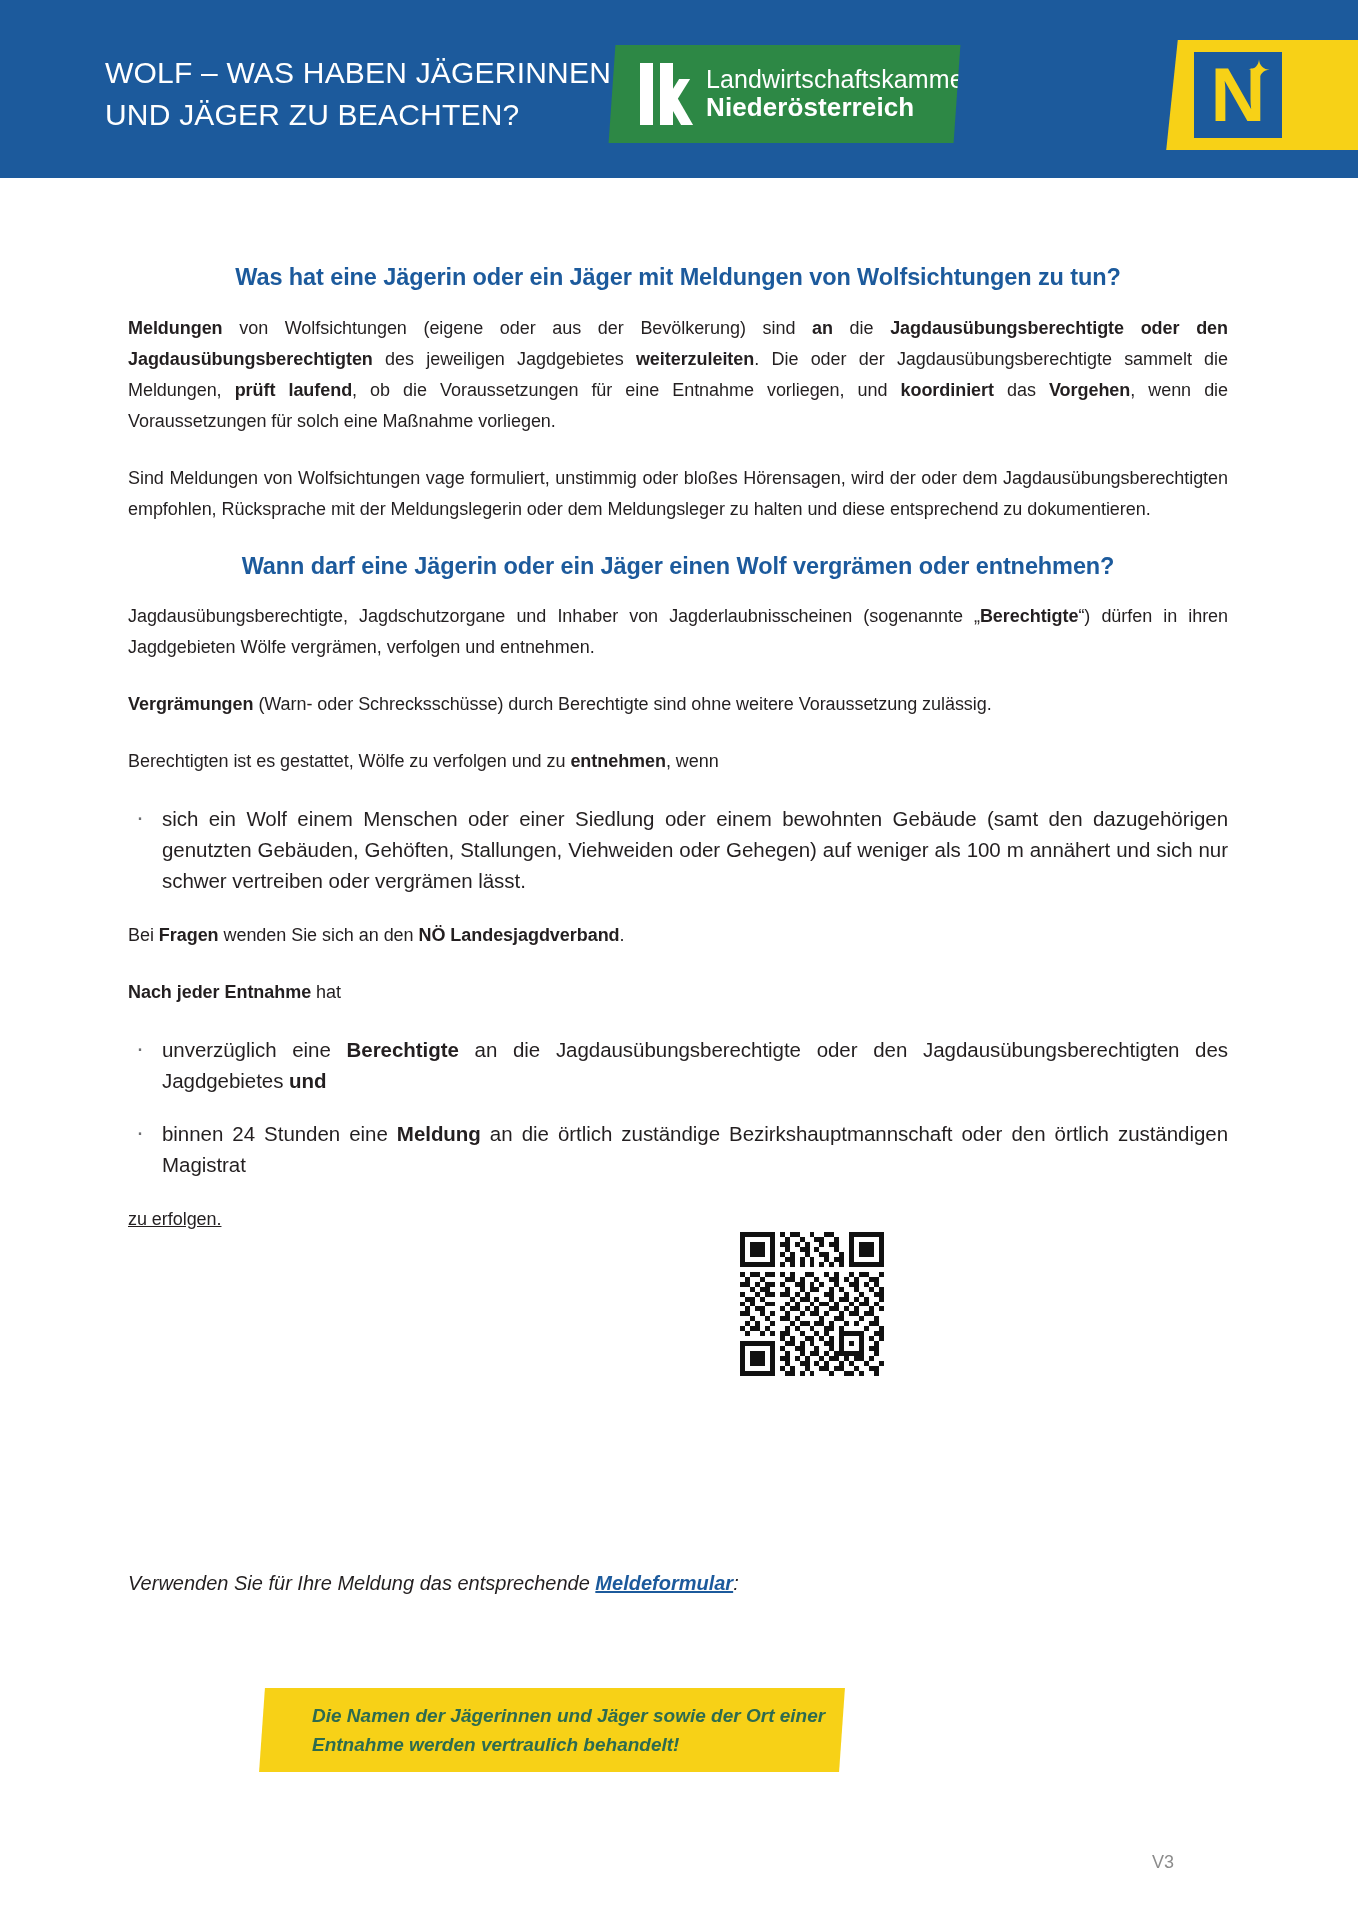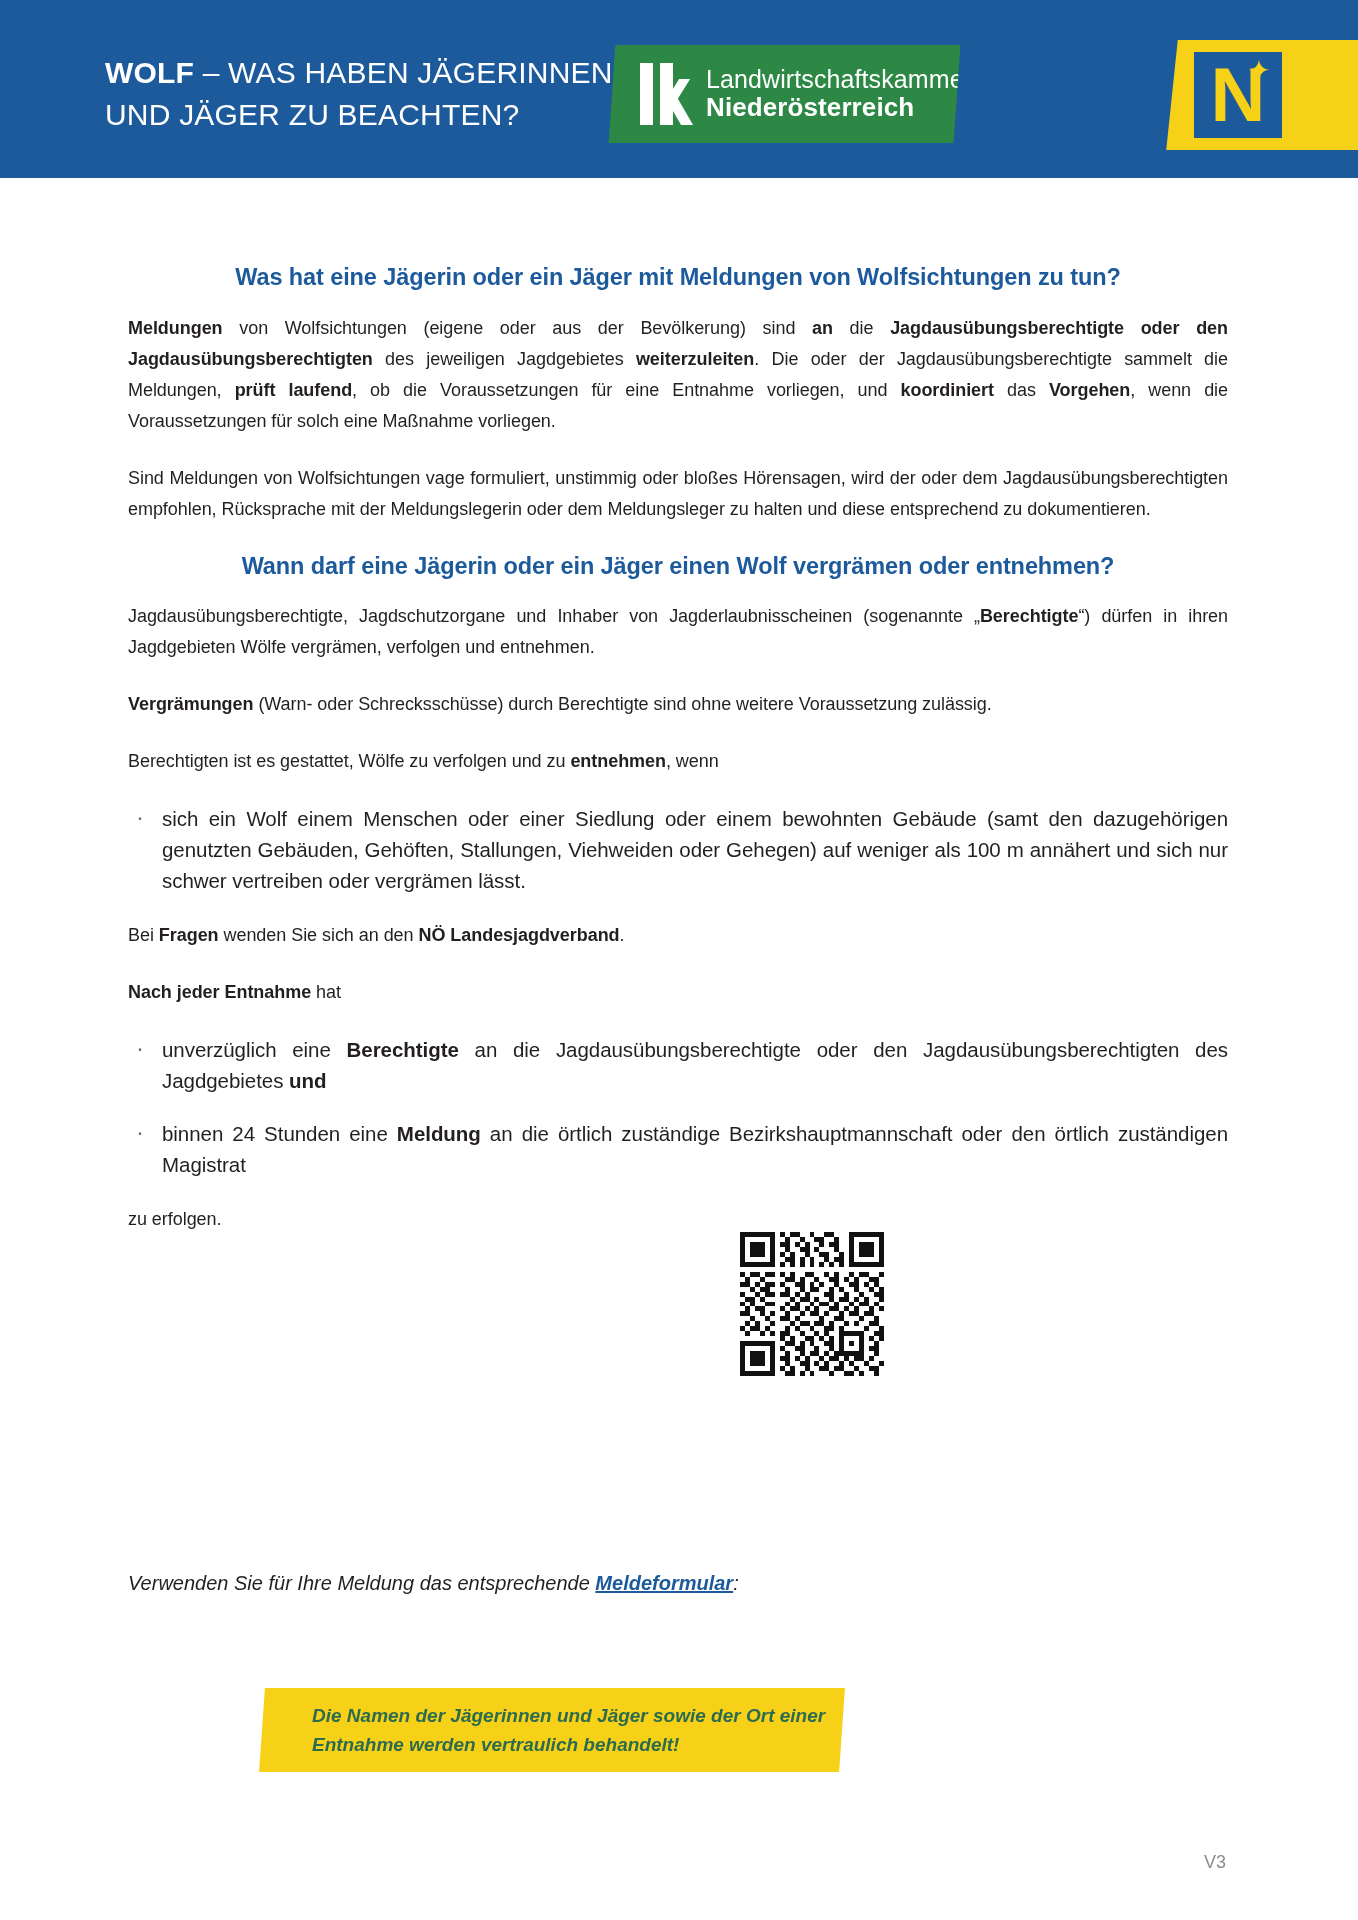--- a/index.html
+++ b/index.html
@@ -30,21 +30,21 @@
     top: 52px;
     width: 520px;
     color: #ffffff;
     font-size: 30px;
     line-height: 42px;
     letter-spacing: 0.2px;
     font-weight: 400;
     font-family: "Liberation Sans", sans-serif;
   }
   .header-title .strong {
-    font-weight: 700;
+    font-weight: 400;
   }
 
   
   .lk-logo {
     position: absolute;
     left: 612px;
     top: 45px;
     width: 345px;
     height: 98px;
     background: #2d8845;
@@ -181,20 +181,21 @@
   }
   p.body {
     font-size: 18px;
     line-height: 31px;
     margin: 0 0 26px 0;
     text-align: justify;
     color: #231f20;
     letter-spacing: -0.05px;
   }
   p.body.last {
+    text-decoration: underline;
   }
   p.body b {
     font-weight: 700;
   }
   ul.bullets {
     list-style: none;
     margin: 0 0 24px 0;
     padding: 0;
   }
   ul.bullets li {
@@ -261,21 +262,21 @@
     justify-content: center;
     padding-left: 50px;
     color: #2d6b4f;
     font-size: 19px;
     font-weight: 700;
     font-style: italic;
     line-height: 29px;
   }
   .version {
     position: absolute;
-    left: 1204px;
+    left: 1152px;
     top: 1852px;
     font-size: 18px;
     color: #8c8c8c;
   }
 </style>
 </head>
 <body>
 
 <div class="header">
   <div class="header-title">

